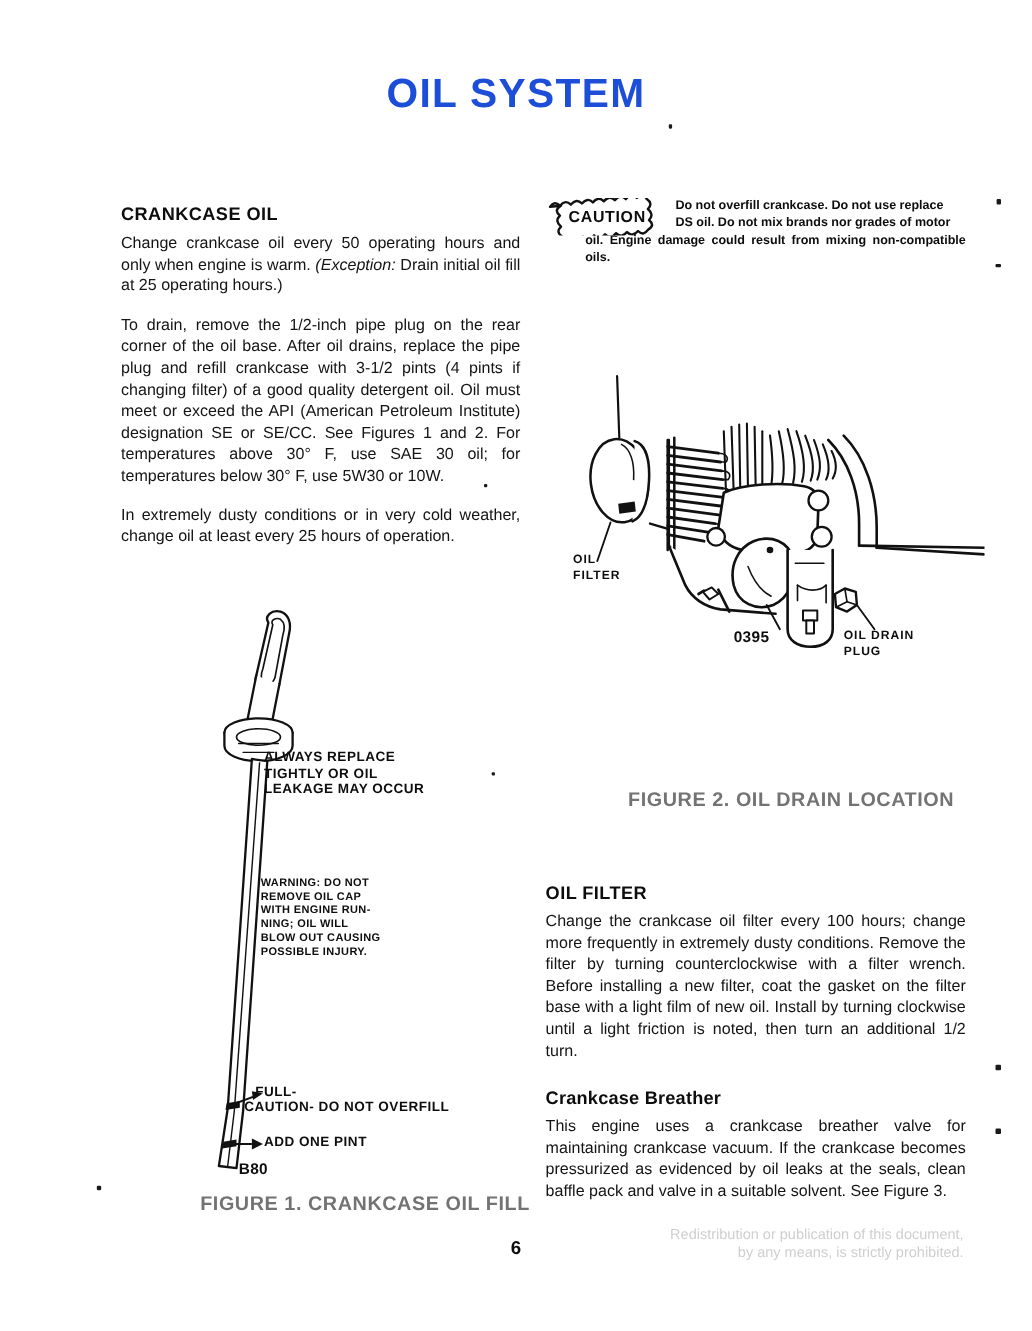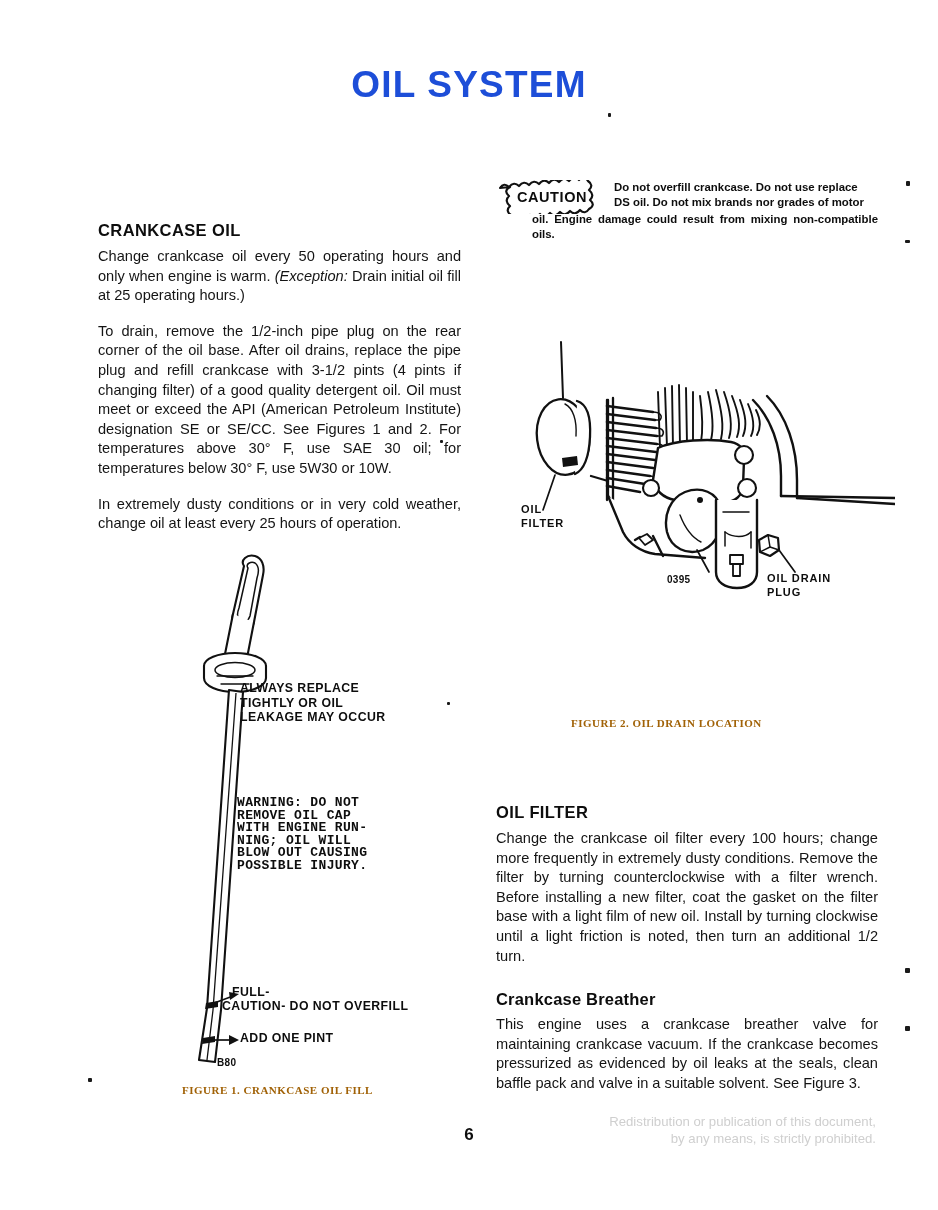--- a/index.html
+++ b/index.html
@@ -29,24 +29,23 @@
     font-size: 37px;
     font-weight: bold;
     letter-spacing: 1.2px;
     font-family: "Liberation Sans", sans-serif;
     color: #1d4ed8;
   }
 
   
   .col-left {
     position: absolute;
-    left: 98px;
+    left: 110px;
     top: 186px;
     width: 363px;
-    margin-top: 35px;
   }
   .col-right {
     position: absolute;
     left: 496px;
     top: 180px;
     width: 382px;
   }
 
   h2.sec-head {
     font-size: 16.5px;
@@ -94,26 +93,25 @@
     text-align: justify;
     margin-left: 36px;
   }
   .caution-indent {
     margin-left: 118px;
   }
 
   
   .fig-caption {
     position: absolute;
-    font-size: 11px;
+    font-size: 18px;
     font-weight: bold;
     letter-spacing: 0.5px;
-    color: #a16207;
+    color: #737373;
     white-space: nowrap;
-    font-family: Liberation Serif, serif;
   }
   #fig2-caption { left: 571px; top: 717px; }
   #fig1-caption { left: 182px; top: 1084px; }
 
   #fig2-art {
     position: absolute;
     left: 495px;
     top: 300px;
     width: 400px;
     height: 300px;
@@ -129,29 +127,28 @@
   .art-label {
     position: absolute;
     font-size: 11px;
     font-weight: bold;
     letter-spacing: 0.9px;
     line-height: 13.5px;
     color: #0d0d0d;
     white-space: pre;
   }
   .art-label.small {
+    font-size: 14px;
+    letter-spacing: 0.3px;
+    font-weight: bold;
+  }
+  .art-label.warn {
     font-size: 10px;
-    letter-spacing: 0.3px;
-    font-weight: bold;
-  }
-  .art-label.warn {
-    font-size: 13px;
     letter-spacing: 0.35px;
     line-height: 12.6px;
-    font-family: Liberation Mono, monospace;
   }
   .art-label.sans-mid {
     font-size: 12.3px;
     letter-spacing: 0.45px;
     line-height: 14.6px;
   }
 
   
   .page-number {
     position: absolute;

